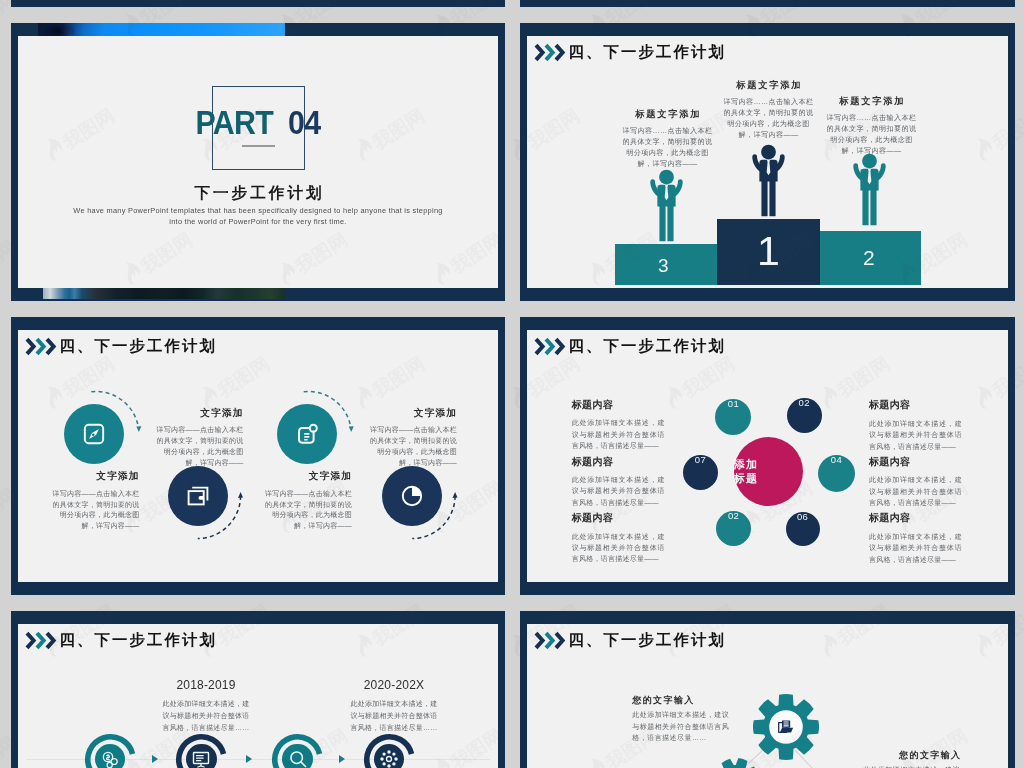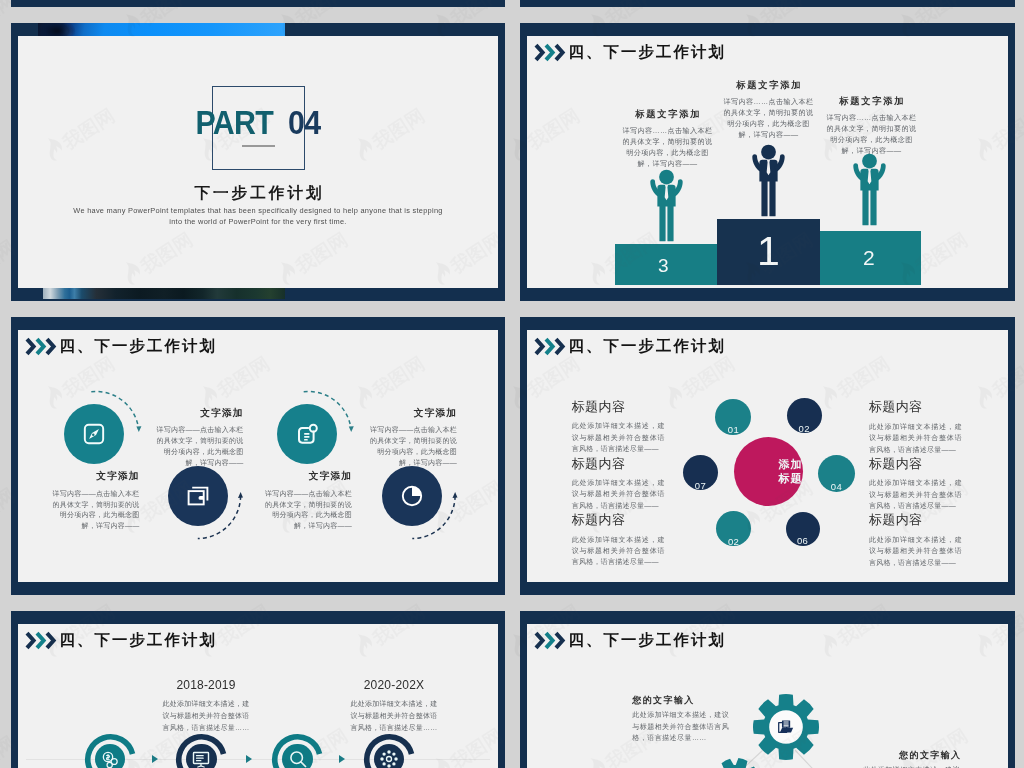--- a/index.html
+++ b/index.html
@@ -74,35 +74,35 @@
   .s3-c4{left:364.3px;top:135.5px;background:#1a3559;}
   .s3-txt{position:absolute;width:88px;text-align:right;}
   .s3-title{font-size:9.7px;font-weight:bold;color:#2d2d2d;letter-spacing:1.1px;line-height:1;}
   .s3-body{margin-top:8px;font-size:7.0px;color:#606468;line-height:10.8px;letter-spacing:0.25px;}
   .s3-t1{left:33.5px;top:141px;}
   .s3-t2{left:137.5px;top:77.5px;}
   .s3-t3{left:246px;top:141px;}
   .s3-t4{left:351px;top:77.5px;}
 
   
-  .bub{position:absolute;border-radius:50%;display:flex;align-items:flex-end;
+  .bub{position:absolute;border-radius:50%;display:flex;align-items:flex-start;
     justify-content:center;color:#eef7f7;}
   .bub span{line-height:1;}
   .bub-main{left:206.8px;top:107.2px;width:69px;height:69px;background:#be185d;
     flex-direction:column;font-weight:bold;}
   .bub-main span{font-size:11px;letter-spacing:1.2px;}
   .bub-main span:first-child{margin-bottom:3px;}
   .bub1{left:188.4px;top:68.5px;width:36px;height:36px;background:#1b8189;font-size:9.5px;letter-spacing:0.4px;}
   .bub2{left:259.7px;top:68.1px;width:35px;height:35px;background:#172f51;font-size:9.5px;letter-spacing:0.4px;}
   .bub3{left:156px;top:125.3px;width:35px;height:35px;background:#172f51;font-size:9.5px;letter-spacing:0.4px;}
   .bub4{left:291px;top:124.8px;width:37px;height:37px;background:#1b8189;font-size:9.5px;letter-spacing:0.4px;}
   .bub5{left:189.1px;top:181.3px;width:35px;height:35px;background:#1b8189;font-size:9.5px;letter-spacing:0.4px;}
   .bub6{left:258.6px;top:181.8px;width:34px;height:34px;background:#172f51;font-size:9.5px;letter-spacing:0.4px;}
   .s4-txt{position:absolute;width:93px;}
-  .s4-title{font-size:13px;font-weight:normal;color:#2d2d2d;letter-spacing:0.4px;line-height:1;}
+  .s4-title{font-size:10px;font-weight:bold;color:#2d2d2d;letter-spacing:0.4px;line-height:1;}
   .s4-body{margin-top:7.5px;font-size:7.0px;color:#606468;line-height:11.4px;letter-spacing:0.25px;text-align:justify;}
   .s4-l1{left:44.7px;top:69.9px;}
   .s4-l2{left:44.7px;top:126.5px;}
   .s4-l3{left:44.7px;top:183.1px;}
   .s4-r1{left:341.9px;top:70.2px;}
   .s4-r2{left:341.9px;top:126.8px;}
   .s4-r3{left:341.9px;top:183.4px;}
 
   
   .tl-line{position:absolute;left:8px;right:8px;top:135.2px;height:1px;background:#e2e2e2;}

